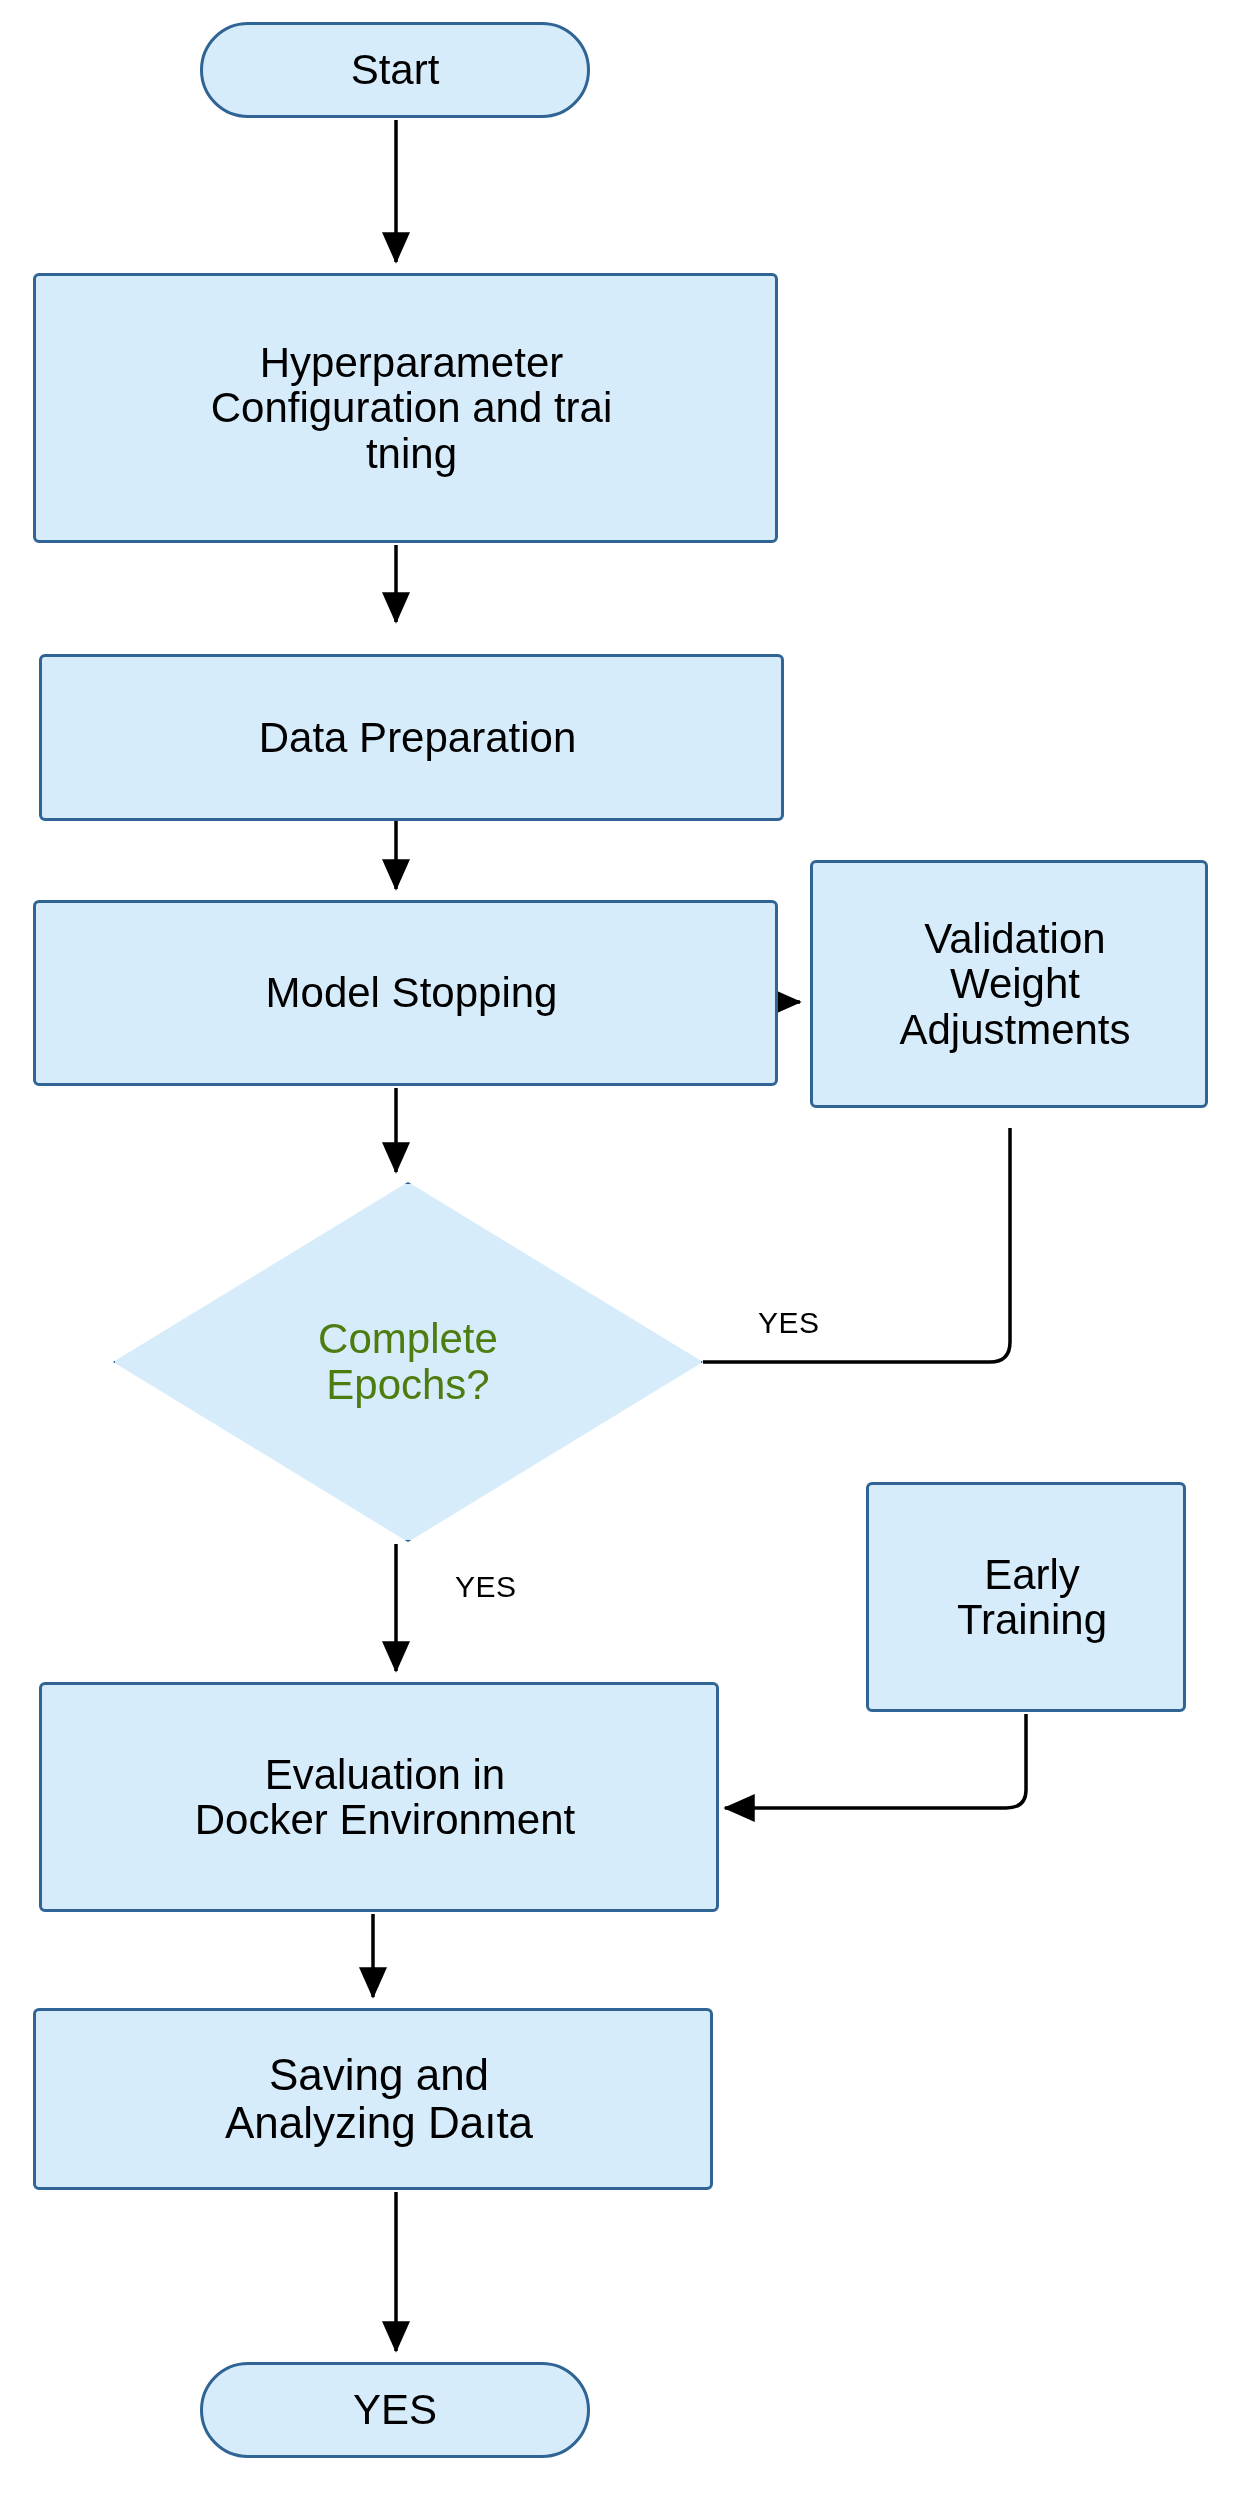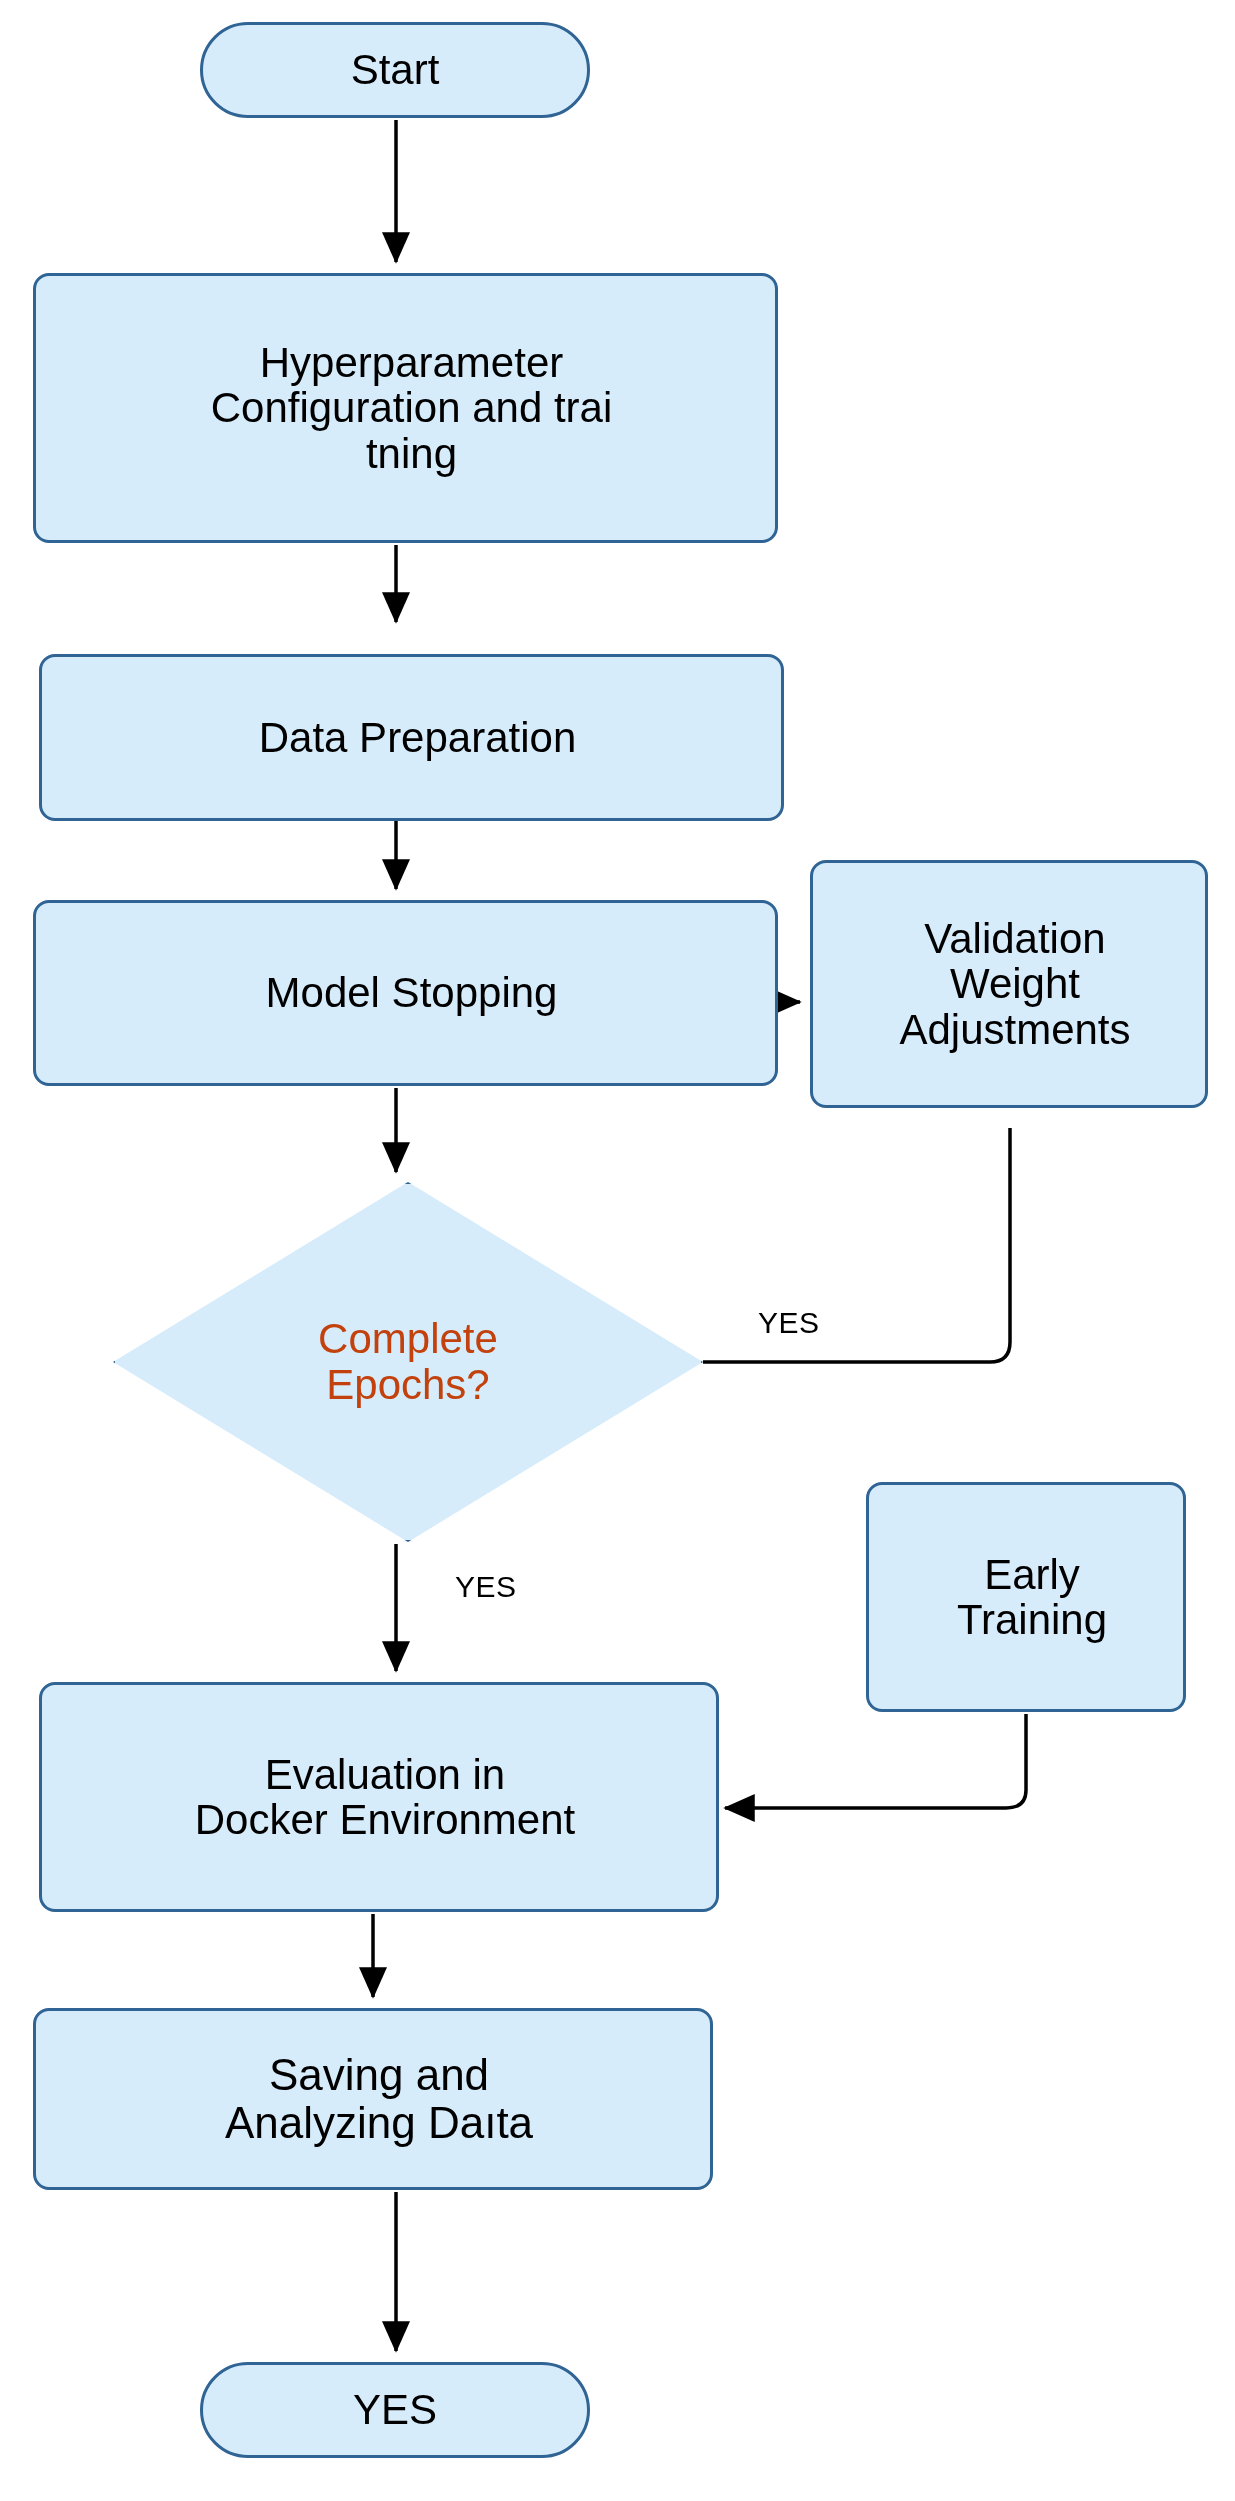--- a/index.html
+++ b/index.html
@@ -33,21 +33,21 @@
     align-items: center;
     justify-content: center;
     text-align: center;
     color: #000000;
     line-height: 1.08;
     font-weight: 400;
     white-space: pre-line;
     z-index: 2;
   }
   .node.process {
-    border-radius: 16px;
+    border-radius: 6px;
     padding-left: 12px;
   }
   .node.terminator {
     border-radius: 999px;
   }
   .node-label {
     display: block;
     padding: 0 6px;
   }
   
@@ -67,21 +67,21 @@
   }
   .decision-text {
     position: absolute;
     left: 0; top: 0;
     width: 100%;
     height: 100%;
     display: flex;
     align-items: center;
     justify-content: center;
     text-align: center;
-    color: #c2410c;
+    color: #4d7c0f;
     line-height: 1.1;
     white-space: pre-line;
   }
   .edge-label {
     position: absolute;
     color: #000000;
     font-size: 30px;
     letter-spacing: 0.5px;
     z-index: 3;
     white-space: nowrap;

